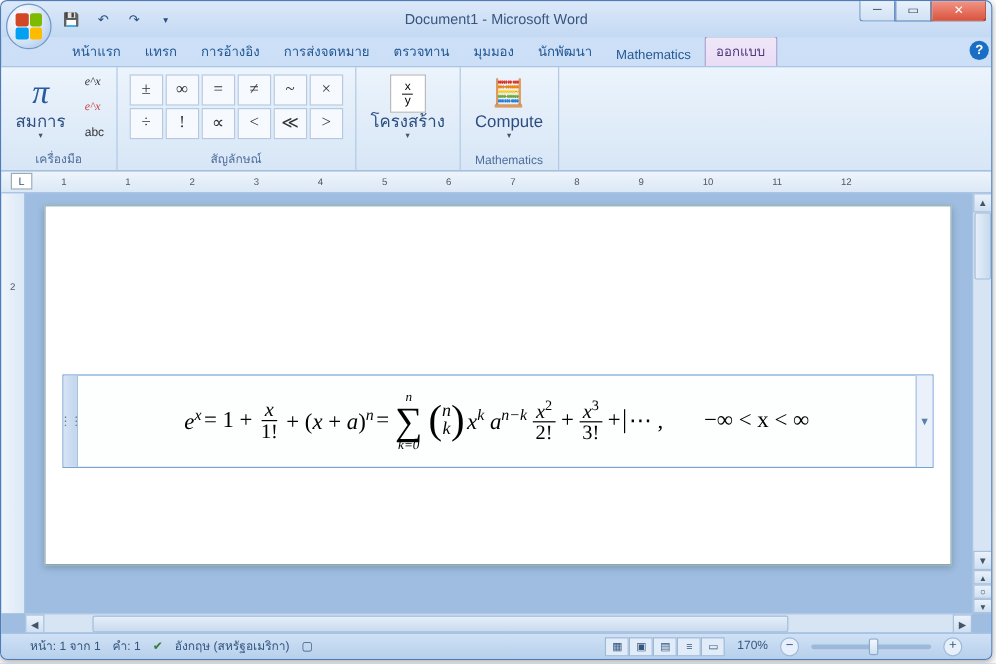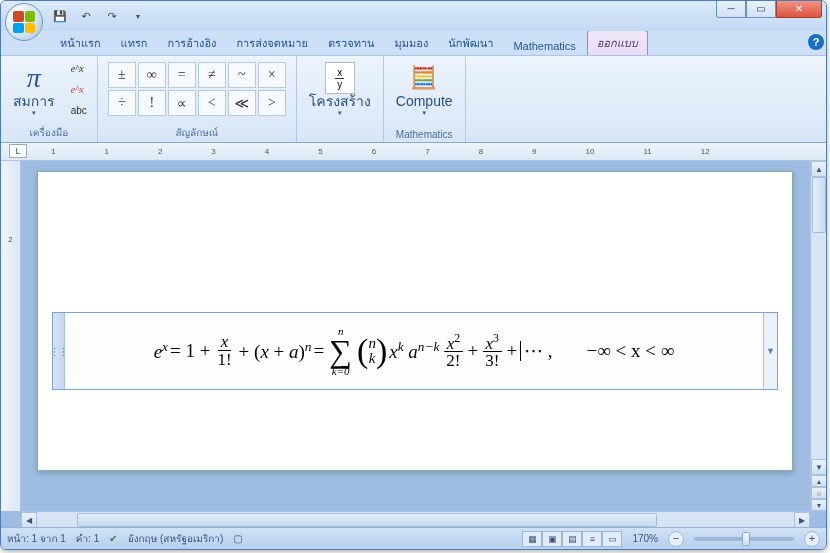--- a/index.html
+++ b/index.html
@@ -11,21 +11,21 @@
   .oq{ border-radius:2px; } .oq1{background:#d24726;} .oq2{background:#7cbb00;} .oq3{background:#00a1f1;} .oq4{background:#ffbb00;}
   .qat { margin-left:50px; display:flex; align-items:center; gap:8px; }
   .qat-item { width:18px; height:18px; display:flex; align-items:center; justify-content:center; color:#2c4f82; cursor:pointer; }
   .title-text { position:absolute; left:0; right:0; text-align:center; color:#39557f; font-size:12px; }
   .win-controls { position:absolute; right:4px; top:-1px; display:flex; }
   .win-btn { width:30px; height:18px; border:1px solid #6a91c4; border-top:none; display:flex; align-items:center; justify-content:center; font-size:10px; background:linear-gradient(to bottom,#e9f2fb,#d1e2f4); color:#335; }
   .win-btn.max{border-radius:0;} .win-btn.min{border-bottom-left-radius:3px;}
   .win-btn.close{ background:linear-gradient(to bottom,#f4988a,#d9543e); color:#fff; width:46px; border-color:#a63e2e; border-bottom-right-radius:3px;}
   .tabs { height:24px; margin-left:46px; display:flex; align-items:flex-end; gap:2px; padding-left:4px; }
   .tab { padding:3px 9px; color:#235893; font-size:11px; cursor:pointer; border-radius:3px 3px 0 0; }
-  .tab.active { background:linear-gradient(to bottom,#f0e7f8,#e9dcf6); border:1px solid #9a8cc1; border-bottom:none; color:#4a3b7a;font-style:italic; }
+  .tab.active { background:linear-gradient(to bottom,#f0e7f8,#e9dcf6); border:1px solid #9a8cc1; border-bottom:none; color:#4a3b7a; }
   .help-icon { position:absolute; right:6px; top:34px; width:16px; height:16px; border-radius:50%; background:#1a6fc4; color:#fff; display:flex; align-items:center; justify-content:center; font-size:11px; font-weight:bold; }
   .ribbon { height:88px; background:linear-gradient(to bottom,#ecf4fc,#d7e6f6); border-top:1px solid #a9c4e4; border-bottom:1px solid #8caad0; display:flex; }
   .group { border-right:1px solid #b2c9e4; padding:2px 6px; display:flex; flex-direction:column; justify-content:space-between; align-items:center; }
   .group-label { font-size:10px; color:#4e6e9c; text-align:left; padding:2px 0 0; }
   .grp-tools { display:flex; gap:6px; }
   .big-btn { display:flex; flex-direction:column; align-items:center; justify-content:center; gap:2px; padding:4px 6px; cursor:pointer; border-radius:3px; }
   .pi-icon { font-family:serif; font-size:28px; color:#2a5a9e; font-style:italic; }
   .btn-label { font-size:14px; color:#2d4f80; text-align:center; line-height:11px; }
   .small-stack { display:flex; flex-direction:column; gap:1px; }
   .small-btn { height:20px; padding:0 4px; display:flex; align-items:center; gap:2px; font-size:10px; color:#333; cursor:pointer; border-radius:2px; }
@@ -55,21 +55,21 @@
   .binom .paren{font-size:34px;font-style:normal;line-height:0.8;}
   .binom-inner{display:flex;flex-direction:column;font-size:15px;line-height:1;align-items:center;}
   sup{font-size:0.7em;vertical-align:super;}
   .upright{font-style:normal;}
   .cursor{display:inline-block;width:1px;height:20px;background:#000;vertical-align:middle;margin:0 1px;}
   .scroll-v{position:absolute;right:0;top:0;bottom:16px;width:16px;background:#d6e4f3;border-left:1px solid #a9c4e4;display:flex;flex-direction:column;}
   .scroll-h{position:absolute;left:20px;right:16px;bottom:0;height:16px;background:#d6e4f3;border-top:1px solid #a9c4e4;display:flex;}
   .sbtn{width:16px;height:16px;background:linear-gradient(to bottom,#eaf2fb,#cfe0f2);border:1px solid #aac1dc;display:flex;align-items:center;justify-content:center;font-size:8px;color:#456;}
   .sthumb-v{width:14px;margin:0 1px;height:56px;background:linear-gradient(to right,#e6eff9,#c8daee);border:1px solid #a3bdda;border-radius:2px;}
   .sthumb-h{height:14px;margin:1px 0;width:580px;background:linear-gradient(to bottom,#e6eff9,#c8daee);border:1px solid #a3bdda;border-radius:2px;margin-left:40px;}
-  .statusbar{height:22px;background:linear-gradient(to bottom,#cfe1f5,#b8d0ec);border-top:1px solid #95b4d7;display:flex;align-items:center;padding:0 6px;font-size:10px;color:#34567f;gap:10px;}
+  .statusbar{height:22px;background:linear-gradient(to bottom,#cfe1f5,#b8d0ec);border-top:1px solid #95b4d7;display:flex;align-items:center;padding:0 24px;font-size:10px;color:#34567f;gap:10px;}
   .status-spacer{flex:1;}
   .view-btns{display:flex;gap:0;}
   .view-btn{width:20px;height:16px;border:1px solid #9db9d8;background:#e2ecf8;display:flex;align-items:center;justify-content:center;font-size:9px;}
   .zoom-slider{width:100px;height:4px;background:#9db9d8;position:relative;border-radius:2px;}
   .zoom-thumb{position:absolute;width:8px;height:14px;background:linear-gradient(to bottom,#f4f8fc,#cfe0f2);border:1px solid #8aabce;border-radius:2px;top:-5px;left:48px;}
   .zoom-btn{width:16px;height:16px;border:1px solid #9db9d8;border-radius:50%;background:#e7f0fa;display:flex;align-items:center;justify-content:center;font-size:11px;line-height:1;}
 </style>
 </head>
 <body>
 
@@ -82,20 +82,21 @@
           <div class="oq oq3"></div>
           <div class="oq oq4"></div>
         </div>
     </div>
     <div class="qat">
       <div class="qat-item">💾</div>
       <div class="qat-item">↶</div>
       <div class="qat-item">↷</div>
       <div class="qat-item" style="font-size:8px;">▾</div>
     </div>
+    <div class="title-text">Document1 - Microsoft Word</div>
     <div class="win-controls">
       <div class="win-btn min">─</div>
       <div class="win-btn max">▭</div>
       <div class="win-btn close">✕</div>
     </div>
   </div>
 
   <div class="tabs">
     <div class="tab">หน้าแรก</div>
     <div class="tab">แทรก</div>

